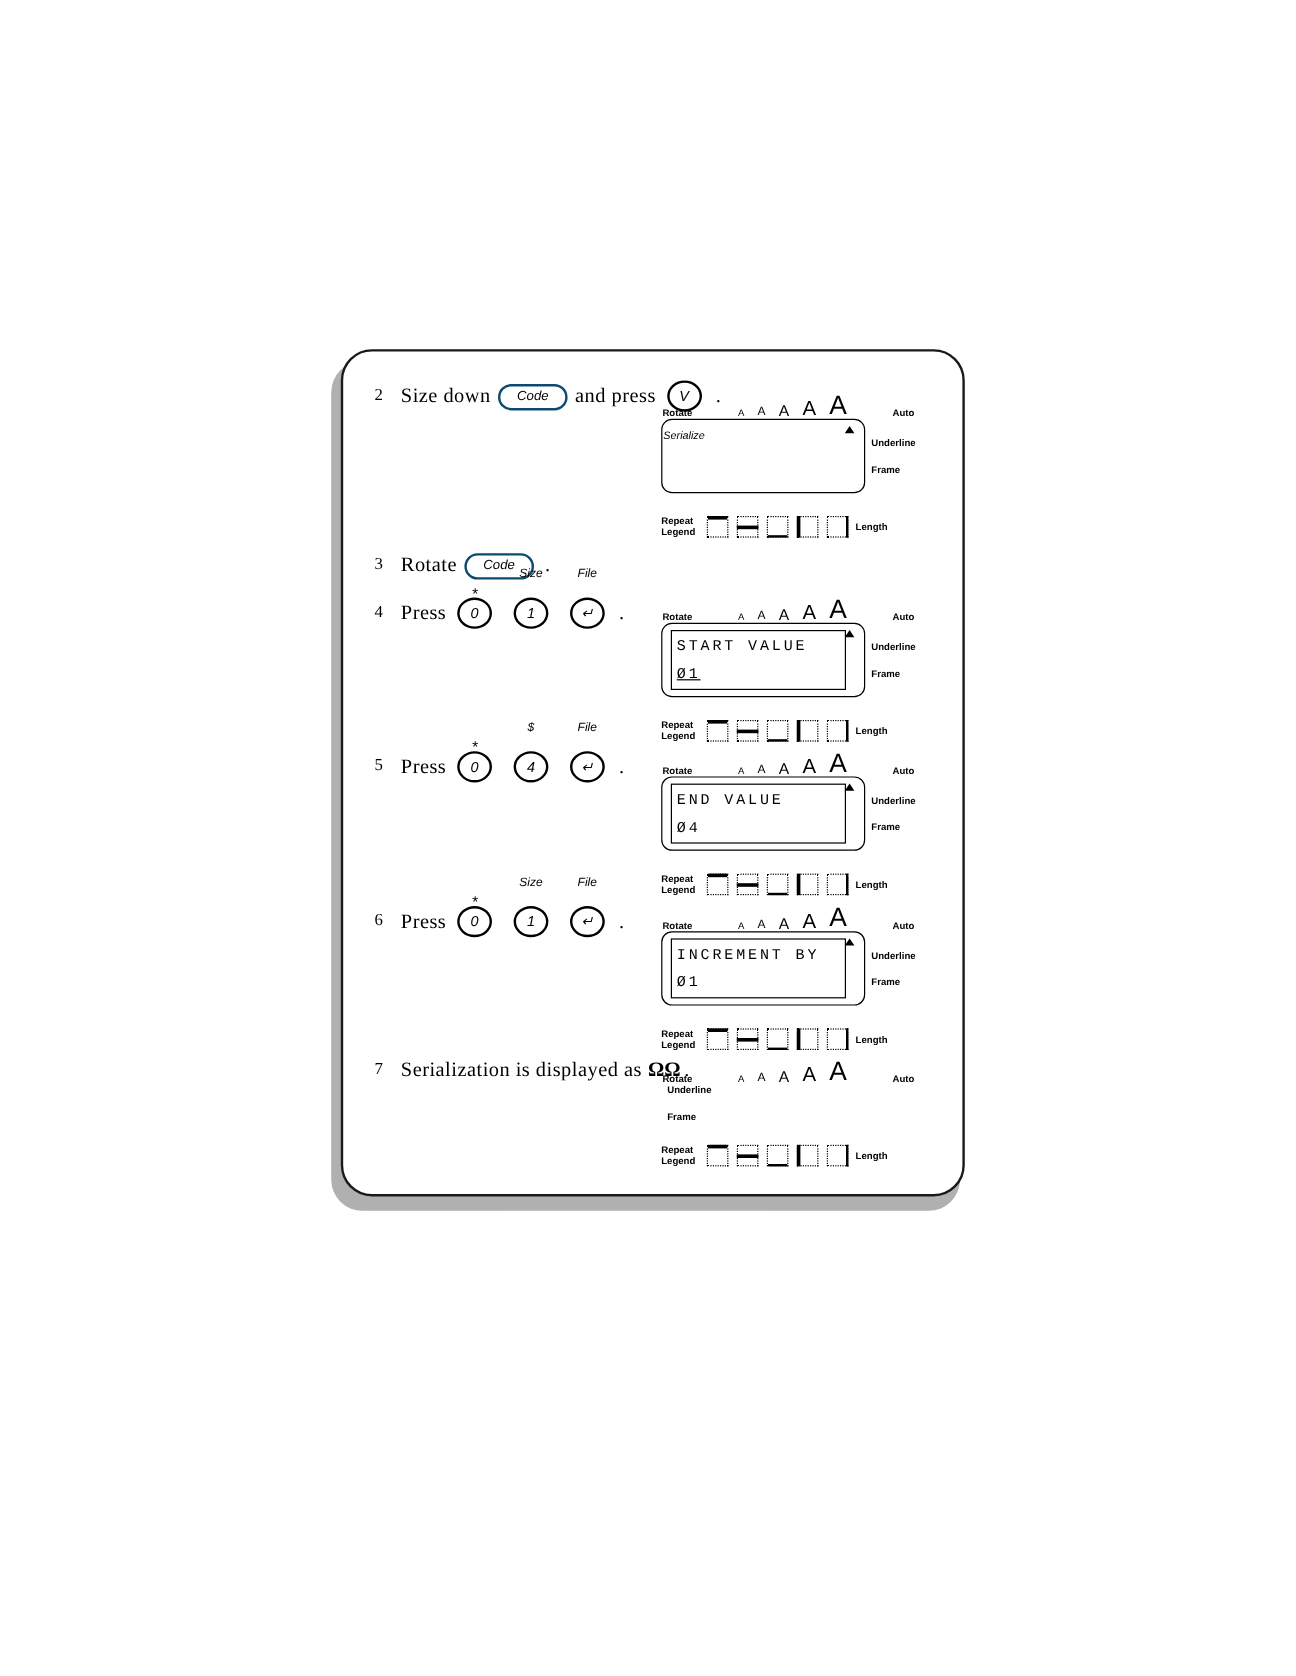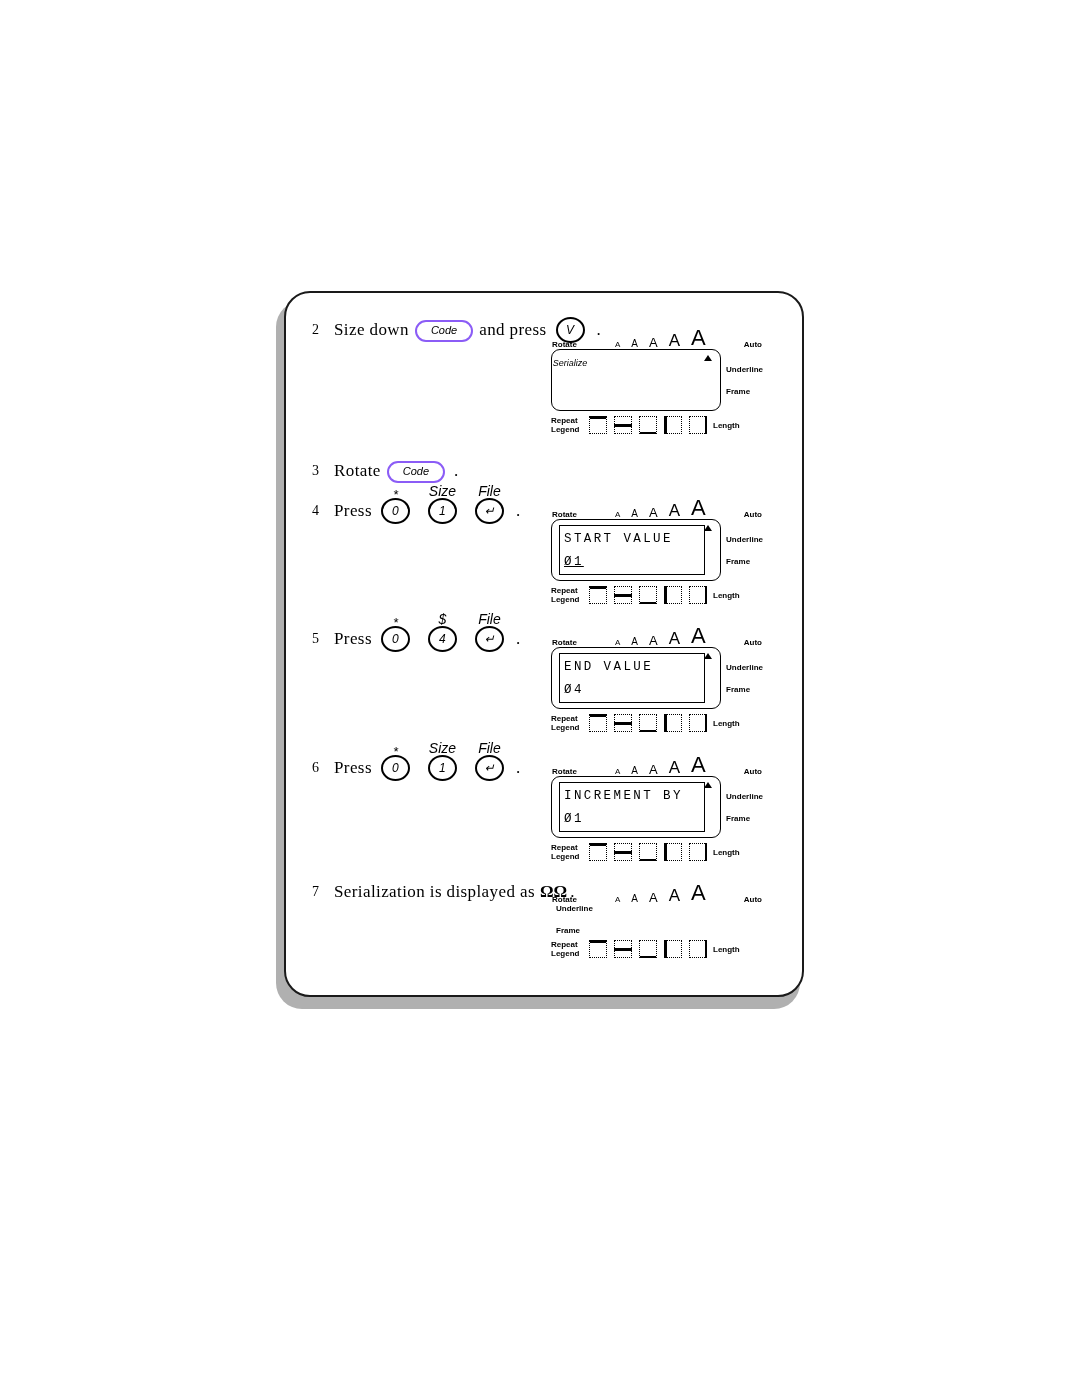--- a/index.html
+++ b/index.html
@@ -58,21 +58,21 @@
     display: inline-block;
   }
   .step-text {
     font-size: 17px;
     letter-spacing: 0.4px;
   }
 
   
   .key-code {
     display: inline-block;
-    border: 2px solid #8b5cf6;
+    border: 2px solid #0c4a6e;
     border-radius: 14px;
     padding: 2px 14px 3px 14px;
     font-size: 11px;
     font-style: italic;
     font-family: "Liberation Sans", sans-serif;
     line-height: 13px;
     margin: 0 6px;
     position: relative;
     top: 1px;
   }
@@ -103,22 +103,22 @@
     top: 41px;
     font-size: 9px;
     font-style: italic;
     font-family: "Liberation Sans", sans-serif;
     white-space: nowrap;
   }
   .key-sup {
     position: absolute;
     left: 50%;
     transform: translateX(-50%);
-    bottom: 25px;
-    font-size: 14px;
+    bottom: 40px;
+    font-size: 10px;
     font-style: italic;
     font-family: "Liberation Sans", sans-serif;
     white-space: nowrap;
   }
   .sup-star { font-size: 13px; bottom: 22px; }
 
   .period { font-size: 17px; margin-left: 3px; }
   .omega-bold { font-weight: bold; font-size: 17px; }
 
   
@@ -194,21 +194,21 @@
     display: flex;
     flex-direction: column;
     justify-content: center;
     gap: 13px;
     padding-left: 5px;
   }
   .lcd-botrow {
     display: flex;
     align-items: center;
     height: 24px;
-    margin-top: 2px;
+    margin-top: 16px;
   }
   .legend-labels {
     display: flex;
     flex-direction: column;
     line-height: 10px;
     width: 36px;
   }
   .legend-icons {
     display: flex;
     gap: 7px;

